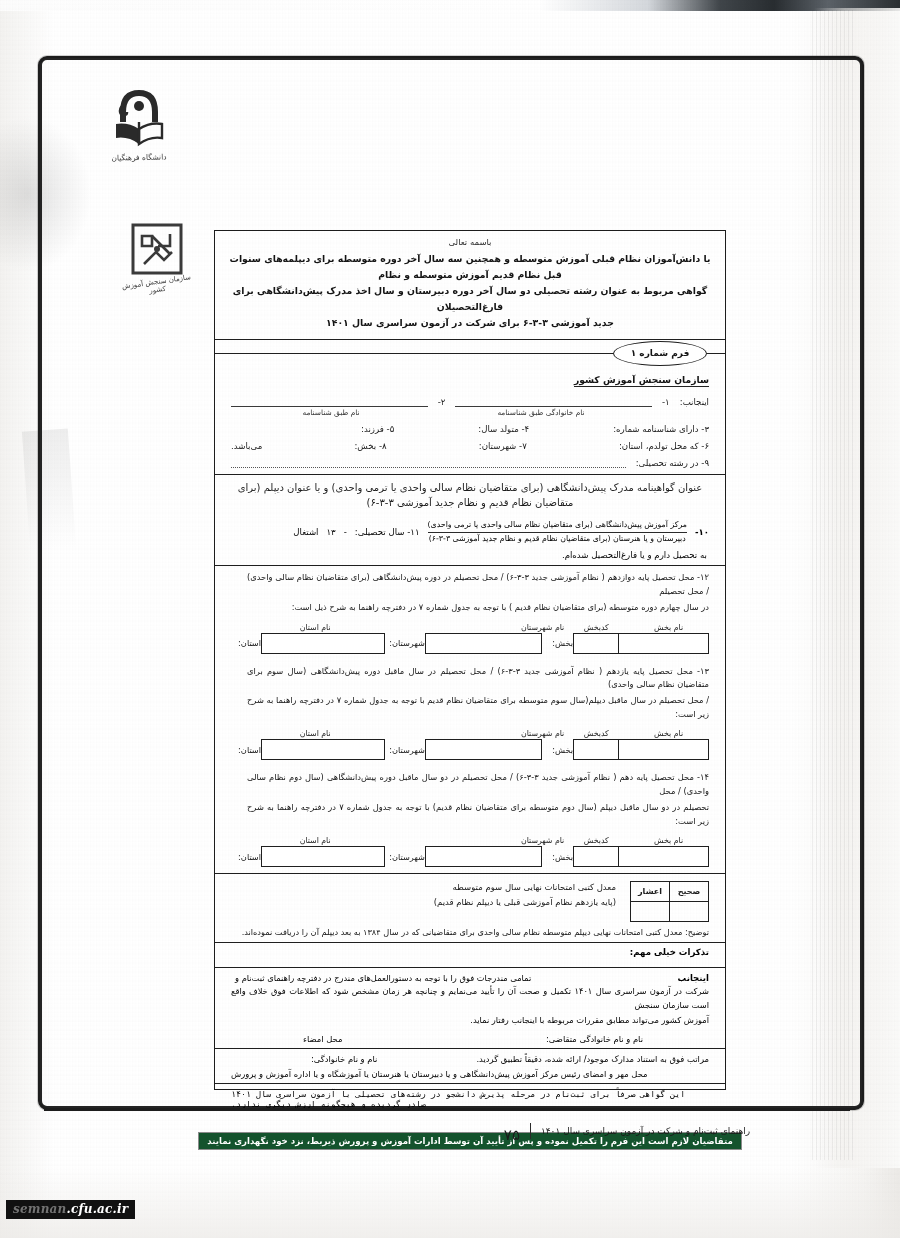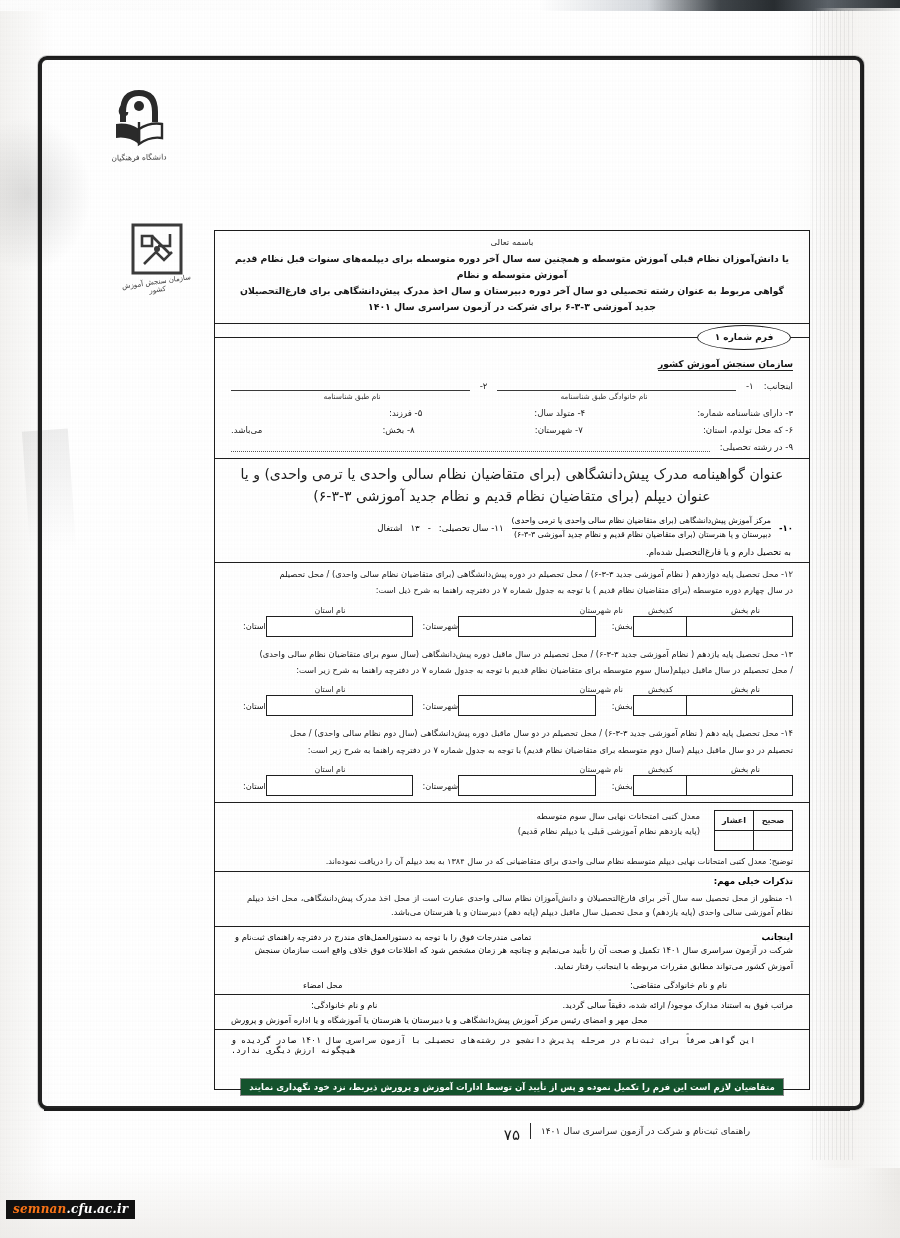--- a/index.html
+++ b/index.html
@@ -72,21 +72,21 @@
     font-size:7.5px;color:#3b3b3b;text-align:center;margin-top:1px;
     letter-spacing:.3px;transform:rotate(-1.2deg);
   }
   .logo-sanjesh{position:absolute;left:122px;top:222px;width:70px;height:86px;}
   .logo-sanjesh .cap{
     font-size:7px;color:#3b3b3b;text-align:center;margin-top:2px;transform:rotate(-8deg);
   }
 
   
   .cert{
-    position:absolute;left:214px;top:230px;width:596px;height:860px;
+    position:absolute;left:214px;top:230px;width:512px;height:860px;
     border:1.4px solid #1c1c1c;background:rgba(255,255,255,.0);
     box-sizing:border-box;
   }
   .cert-inner{position:relative;width:100%;height:100%;}
 
   .row-div{border-top:1.1px solid #1f1f1f;}
 
   .hdr{
     padding:6px 14px 8px 14px;
     border-bottom:1.2px solid #1f1f1f;
@@ -127,24 +127,24 @@
   }
   .dots-solid{flex:1;border-bottom:1px solid #3a3a3a;height:11px;min-width:40px;}
   .sub{font-size:7.4px;color:#333;}
   .under-caption{display:flex;gap:10px;margin-top:1px;}
 
   .grid3{display:flex;justify-content:space-between;margin-top:7px;}
   .grid3 > div{font-size:8.6px;color:#191919;}
 
   
   .sec10{padding:5px 16px 5px 16px;}
-  .pre-title{font-size:14px;color:#1d1d1d;text-align:center;line-height:1.55;}
+  .pre-title{font-size:10px;color:#1d1d1d;text-align:center;line-height:1.55;}
   .s10-flex{display:flex;align-items:center;gap:8px;margin-top:8px;}
   .s10-num{font-size:8.6px;font-weight:bold;}
-  .s10-frac{font-size:7.8px;line-height:1.5;}
+  .s10-frac{text-align:center;font-size:7.8px;line-height:1.5;}
   .s10-frac .top{padding-bottom:1px;border-bottom:1px solid #2a2a2a;}
   .s10-rest{font-size:8.6px;white-space:nowrap;}
   .s10-tail{font-size:8.6px;margin-top:6px;text-align:right;padding-right:2px;}
 
   
   .clause{padding:5px 16px 4px 16px;}
   .clause p{margin:0 0 3px 16px;font-size:8.3px;line-height:1.62;color:#161616;text-align:justify;}
 
   
   .loc{padding:1px 16px 6px 16px;}
@@ -213,21 +213,21 @@
   .footer .pg{font-size:15px;color:#1b1b1b;letter-spacing:1px;margin-top:8px;}
   .footer .bar{width:1px;height:16px;background:#2a2a2a;}
   .footer .ftxt{font-size:9px;color:#1b1b1b;}
 
   .watermark{
     position:absolute;left:6px;top:1200px;
     background:#111;padding:2px 7px 3px 7px;
     font-family:"DejaVu Serif","Liberation Serif",serif;
     font-style:italic;font-weight:bold;font-size:12px;letter-spacing:.2px;
   }
-  .watermark .w1{color:#f97316;}
+  .watermark .w1{color:#737373;}
   .watermark .w2{color:#ffffff;}
 </style>
 </head>
 <body>
 
 <div class="scan-sheet"></div>
 <div class="scan-topstrip"></div>
 <div class="scan-rightband"></div>
 <div class="scan-rightlines"></div>
 <div class="scan-smudge-left"></div>
@@ -414,40 +414,39 @@
     <div class="moadel-txt">
       <div>معدل کتبی امتحانات نهایی سال سوم متوسطه</div>
       <div>(پایه یازدهم نظام آموزشی قبلی یا دیپلم نظام قدیم)</div>
     </div>
   </div>
   <div class="moadel-note">توضیح: معدل کتبی امتحانات نهایی دیپلم متوسطه نظام سالی واحدی برای متقاضیانی که در سال ۱۳۸۴ به بعد دیپلم آن را دریافت نموده‌اند.</div>
 
   <div class="row-div">
     <div class="notes-h">تذکرات خیلی مهم:</div>
     <div class="clause">
-      <p>۱- منظور از محل تحصیل سه سال آخر برای فارغ‌التحصیلان و دانش‌آموزان نظام سالی واحدی عبارت است از محل اخذ مدرک پیش‌دانشگاهی، محل اخذ دیپلم نظام آموزشی سالی واحدی (پایه یازدهم) و محل تحصیل سال ماقبل دیپلم (پایه دهم) دبیرستان و یا هنرستان می‌باشد.</p>
     </div>
   </div>
 
   <div class="under-block row-div">
     <div class="u-first">
       <div class="who">اینجانب</div>
       <div class="txt">تمامی مندرجات فوق را با توجه به دستورالعمل‌های مندرج در دفترچه راهنمای ثبت‌نام و</div>
     </div>
     <p>شرکت در آزمون سراسری سال ۱۴۰۱ تکمیل و صحت آن را تأیید می‌نمایم و چنانچه هر زمان مشخص شود که اطلاعات فوق خلاف واقع است سازمان سنجش</p>
     <p>آموزش کشور می‌تواند مطابق مقررات مربوطه با اینجانب رفتار نماید.</p>
     <div class="sign-row">
       <div class="a">نام و نام خانوادگی متقاضی:</div>
       <div class="b">محل امضاء</div>
     </div>
   </div>
 
   <div class="verify row-div">
     <div class="v-row">
-      <div>مراتب فوق به استناد مدارک موجود/ ارائه شده، دقیقاً سالی گردید.</div>
+      <div>مراتب فوق به استناد مدارک موجود/ ارائه شده، دقیقاً تطبیق گردید.</div>
       <div class="r">نام و نام خانوادگی:</div>
     </div>
     <div class="v2">محل مهر و امضای رئیس مرکز آموزش پیش‌دانشگاهی و یا دبیرستان یا هنرستان یا آموزشگاه و یا اداره آموزش و پرورش</div>
   </div>
 
   <div class="valid row-div">این گواهی صرفاً برای ثبت‌نام در مرحله پذیرش دانشجو در رشته‌های تحصیلی با آزمون سراسری سال ۱۴۰۱ صادر گردیده و هیچگونه ارزش دیگری ندارد.</div>
 
   <div class="banner-wrap">
     <div class="banner">متقاضیان لازم است این فرم را تکمیل نموده و پس از تأیید آن توسط ادارات آموزش و پرورش ذیربط، نزد خود نگهداری نمایند</div>
   </div>

